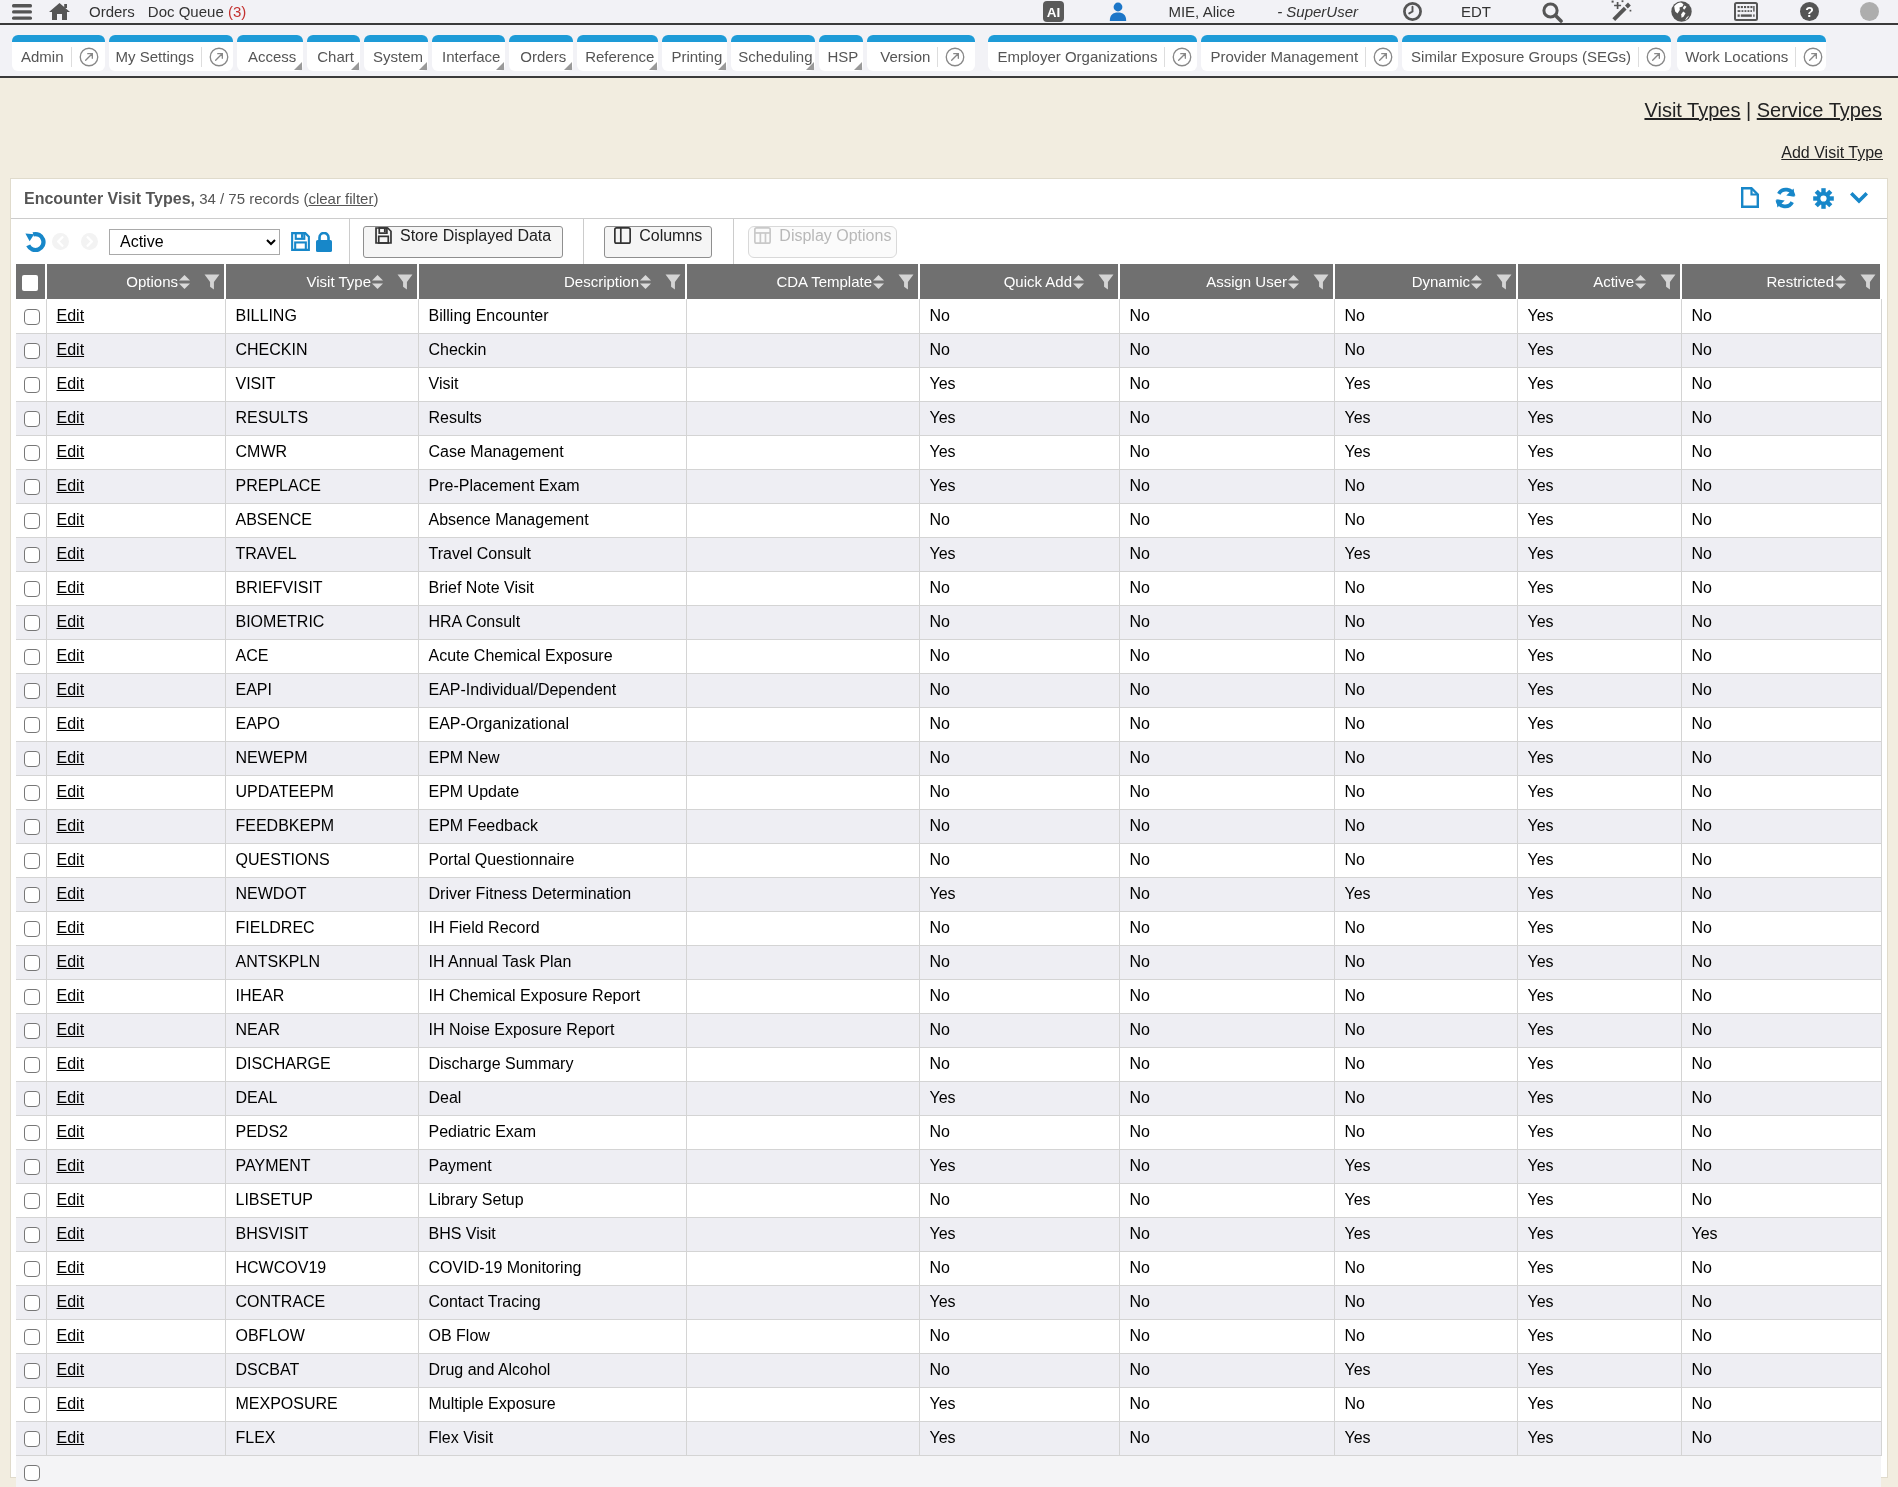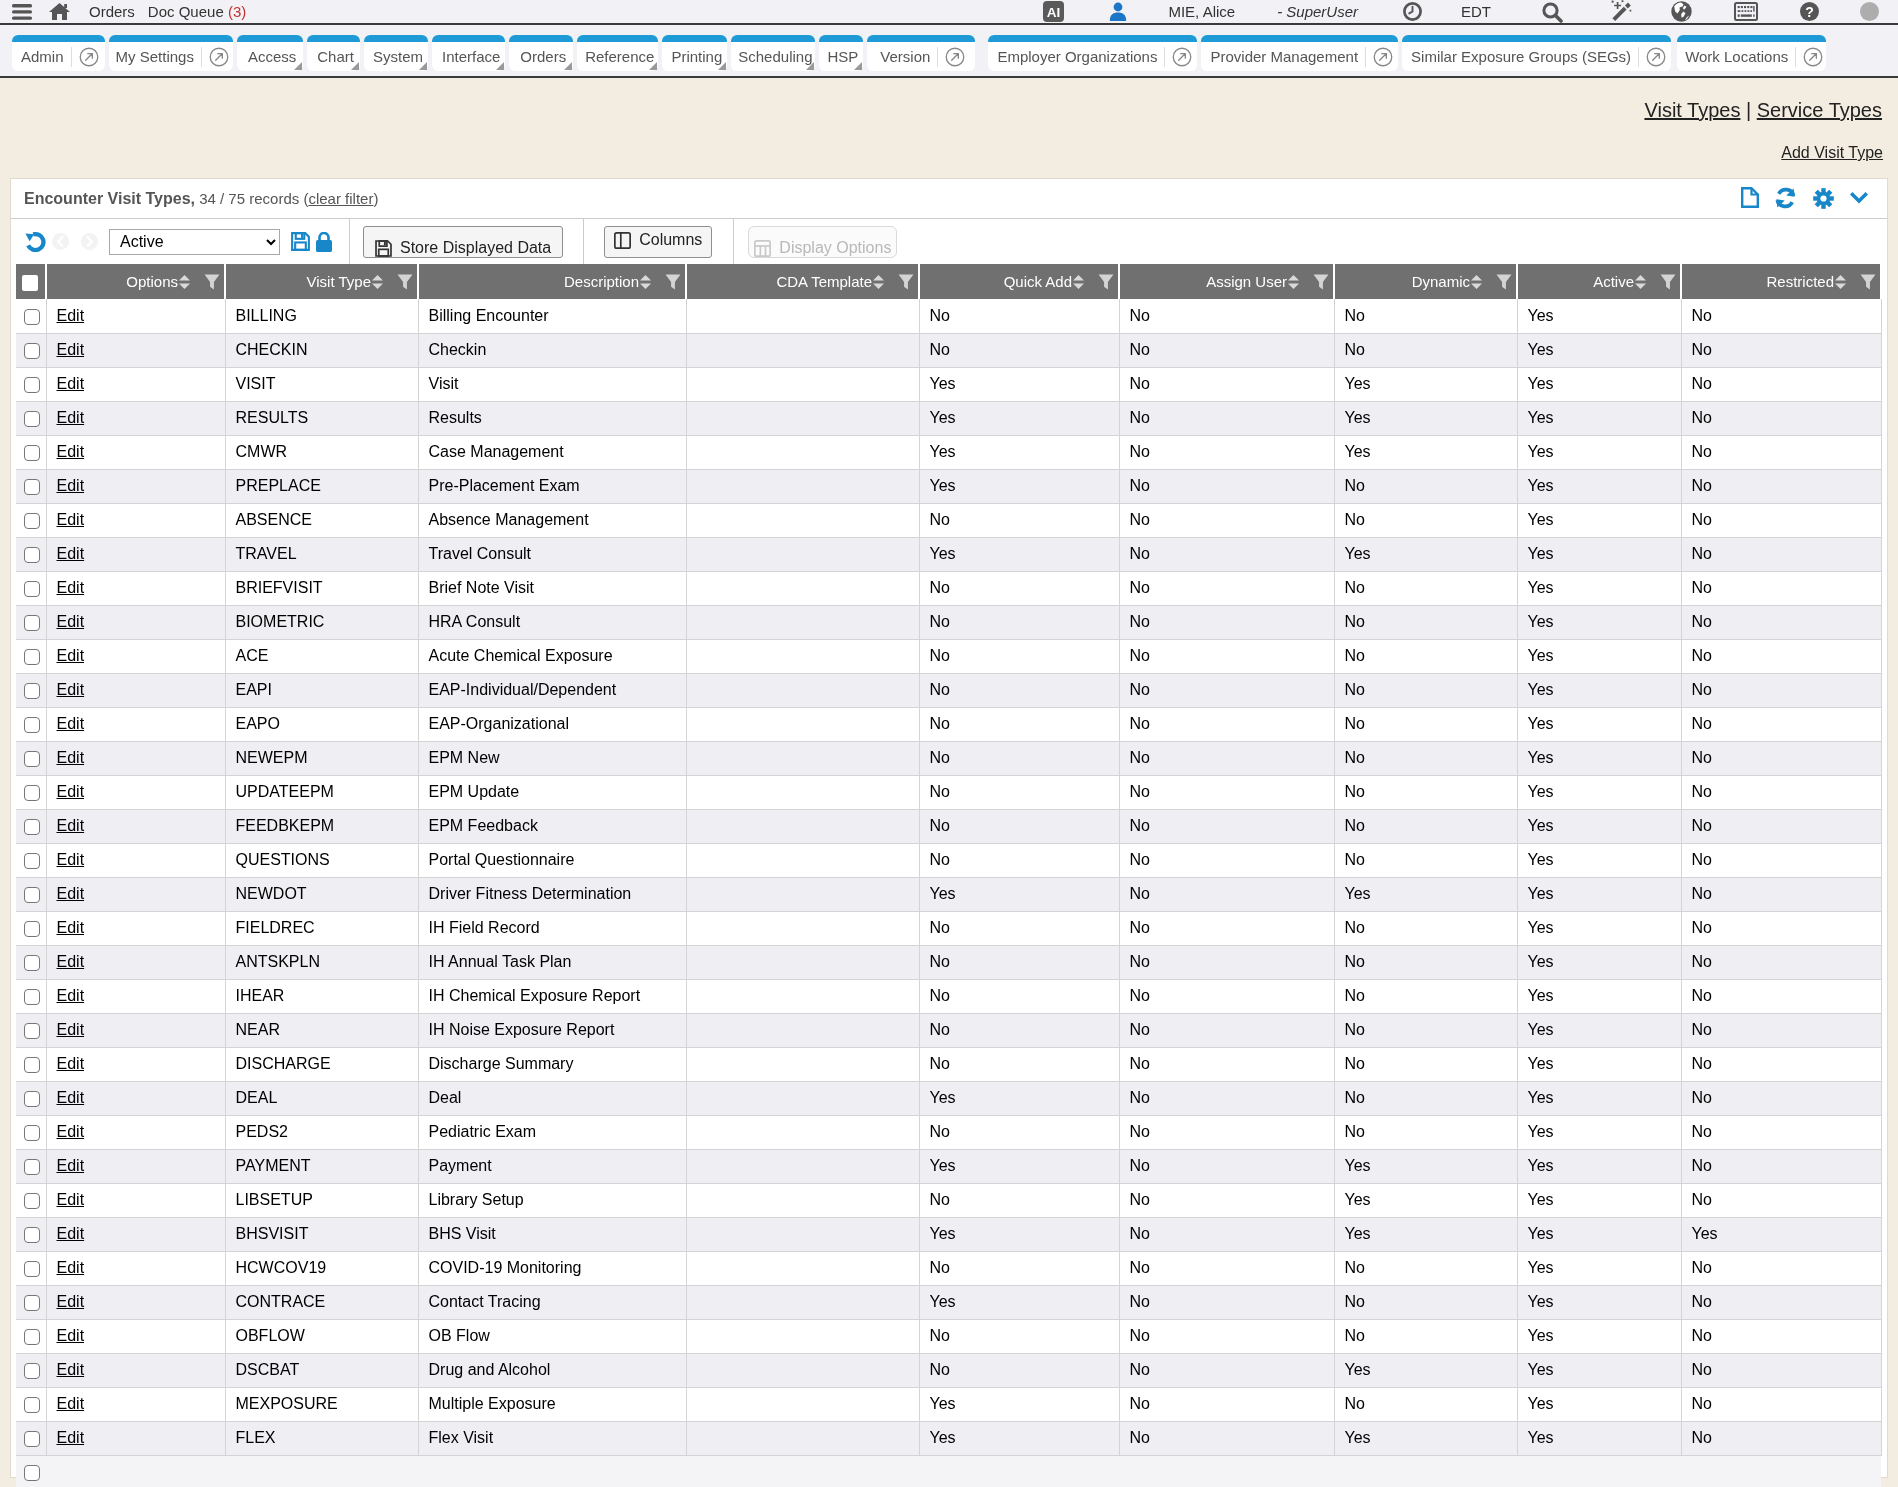--- a/index.html
+++ b/index.html
@@ -27,21 +27,21 @@
 
 .panel { position:absolute; left:10px; top:178px; width:1878px; height:1300px; background:#fff; border:1px solid #e0dbcc; }
 .panel-head { height:40px; border-bottom:1px solid #ccc; display:flex; align-items:center; padding:0 8px 0 13px; }
 .panel-head .title { font-size:15px; color:#555; }
 .panel-head .title b { font-weight:bold; font-size:16px; }
 .panel-head .icons { margin-left:auto; display:flex; align-items:center; padding-right:10px; }
 
 .toolbar { height:45px; display:flex; align-items:center; padding-left:14px; }
 .toolbar .sep { width:1px; height:45px; background:#ccc; margin:0 0; }
 select.flt { width:171px; height:26px; font-size:16px; font-family:"Liberation Sans",sans-serif; border:1px solid #a9a9a9; background:#fff; padding-left:6px; }
-.btn { display:inline-flex; align-items:flex-end; gap:8px; height:32px; padding:0 11px; background:#f5f5f5; border:1px solid #8f8f8f; border-radius:3px; font-size:16px; color:#222; }
+.btn { display:inline-flex; align-items:flex-start; gap:8px; height:32px; padding:0 11px; background:#f5f5f5; border:1px solid #8f8f8f; border-radius:3px; font-size:16px; color:#222; }
 .btn.disabled { color:#b8b8b8; border-color:#d9d9d9; background:#fbfbfb;border-radius:6px; }
 
 table.grid { border-collapse:collapse; margin:0 0 0 5px; table-layout:fixed; width:1865px; font-size:16px; }
 table.grid th { background:#707070; color:#fff; font-weight:normal; font-size:15px; height:35px; text-align:left; padding:0 4px 0 10px; border-right:2px solid #fff; position:relative; }
 table.grid th .hflex { display:flex; align-items:center; }
 table.grid th .lbl { flex:1 1 auto; overflow:hidden; white-space:nowrap;text-align:right; }
 table.grid td { height:34px; padding:0 4px 0 10px; border-bottom:1px solid #d4d4d4; border-right:1px solid #d4d4d4; overflow:hidden; white-space:nowrap; }
 table.grid tr.odd td { background:#fff; }
 table.grid tr.even td { background:#eeeef3; }
 a.edit { color:#000; }
@@ -264,21 +264,21 @@
         <path d="M3.5 8 V5.5 A 4.5 4.5 0 0 1 12.5 5.5 V8" fill="none" stroke="#1787c9" stroke-width="2.6"></path>
       </svg>
       <div class="sep" style="margin-left:17px"></div>
       <button class="btn" style="margin-left:13px"><svg width="17" height="17" viewBox="0 0 20 20">
           <path d="M1.2 1.2 H15 L18.8 5 V18.8 H1.2 Z" fill="none" stroke="#333" stroke-width="2"></path>
           <rect x="5" y="1.2" width="9" height="6" fill="none" stroke="#333" stroke-width="2"></rect>
           <rect x="10.5" y="2.2" width="2.2" height="4" fill="#333"></rect>
           <rect x="4.4" y="11" width="11.2" height="7.8" fill="none" stroke="#333" stroke-width="2"></rect>
         </svg>Store Displayed Data</button>
       <div class="sep" style="margin-left:20px"></div>
-      <button class="btn" style="margin-left:20px;padding:8px 9px"><svg width="17" height="17" viewBox="0 0 20 20">
+      <button class="btn" style="margin-left:20px;padding:0 9px"><svg width="17" height="17" viewBox="0 0 20 20">
           <rect x="1" y="1" width="18" height="18" rx="2" fill="none" stroke="#333" stroke-width="2"></rect>
           <line x1="8" y1="1" x2="8" y2="19" stroke="#333" stroke-width="2"></line>
         </svg>Columns</button>
       <div class="sep" style="margin-left:21px"></div>
       <button class="btn disabled" style="margin-left:14px;padding:0 5px"><svg width="17" height="17" viewBox="0 0 20 20">
           <rect x="1" y="1" width="18" height="18" rx="2" fill="none" stroke="#c9c9c9" stroke-width="2"></rect>
           <line x1="1" y1="7" x2="19" y2="7" stroke="#c9c9c9" stroke-width="2"></line>
           <line x1="7.5" y1="7" x2="7.5" y2="19" stroke="#c9c9c9" stroke-width="2"></line>
           <line x1="13.5" y1="7" x2="13.5" y2="19" stroke="#c9c9c9" stroke-width="2"></line>
         </svg>Display Options</button>

